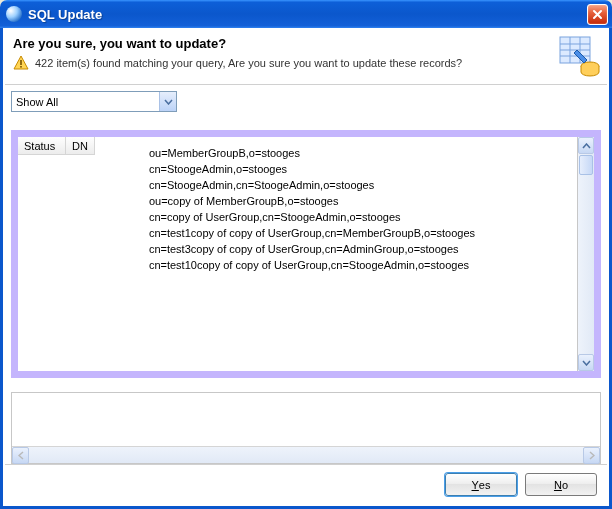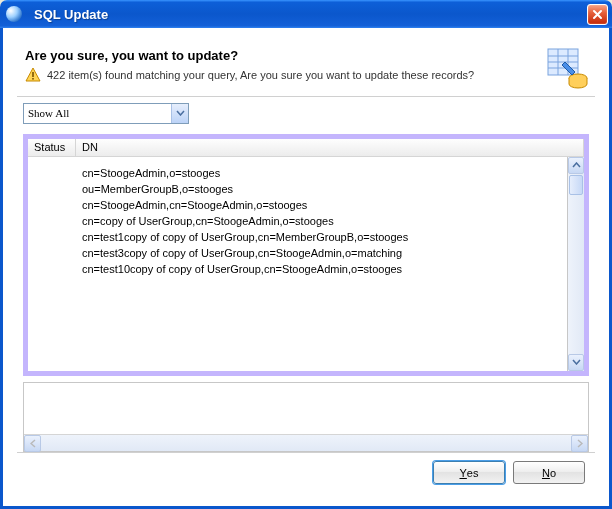--- a/index.html
+++ b/index.html
@@ -4,21 +4,21 @@
 <style>
   * { box-sizing: border-box; }
   html, body { margin: 0; padding: 0; font-family: Tahoma, Arial, sans-serif; font-size: 11px; }
   body { background: #ece9d8; width: 612px; height: 509px; overflow: hidden; }
 
   
   .titlebar {
     height: 28px;
     background: linear-gradient(to bottom, #3a95ff 0%, #0d5fd8 8%, #0b57cc 50%, #1360d8 92%, #2f82f0 100%);
     display: flex; align-items: center; padding: 0 4px 0 6px; color: #fff;
-    border-top-left-radius: 7px; border-top-right-radius: 7px; gap: 6px;
+    border-top-left-radius: 7px; border-top-right-radius: 7px;
   }
   .titlebar .app-icon {
     width: 16px; height: 16px; border-radius: 50%;
     background: radial-gradient(circle at 30% 30%, #fff, #9cd0ff 40%, #1c66c4 80%);
     margin-right: 6px;
   }
   .titlebar .title { font-weight: bold; font-size: 13px; flex: 1; text-shadow: 1px 1px 1px rgba(0,0,0,0.3); }
   .titlebar .close-btn {
     width: 21px; height: 21px; border-radius: 3px;
     background: linear-gradient(to bottom, #f7a487 0%, #e6613c 40%, #c93110 90%);
@@ -27,21 +27,21 @@
   }
   .titlebar .close-btn svg { display: block; }
 
   
   .frame {
     border-left: 3px solid #0b57cc;
     border-right: 3px solid #0b57cc;
     border-bottom: 3px solid #0b57cc;
     height: 481px;
     background: #fff;
-    padding: 14px;
+    padding: 2px;
     display: flex;
     flex-direction: column;
   }
 
   
   .header {
     background: #fff;
     padding: 6px 8px 6px 8px;
     position: relative;
     min-height: 52px;
@@ -55,35 +55,35 @@
   .divider { height: 1px; background: #d0d0d0; margin: 2px 0 6px 0; }
 
   
   .filterrow { padding: 0 6px 6px 6px; }
   .combo {
     width: 166px; height: 21px;
     border: 1px solid #7f9db9;
     background: #fff;
     display: flex; align-items: center; justify-content: space-between;
     padding: 0 0 0 4px;
-    font-size: 11px; color: #000; font-family: Liberation Serif, serif;
+    font-size: 11px; color: #000;
   }
   .combo .arrow {
     width: 17px; height: 19px;
     background: linear-gradient(to bottom, #e6eefc, #bcd3f7);
     border-left: 1px solid #a9c1e6;
     display: flex; align-items: center; justify-content: center;
   }
   .combo .arrow svg { display: block; }
 
   
   .tablewrap {
-    margin: 4px 6px; border: 5px solid #c4b5fd; background: #fff;
+    margin: 12px 6px; border: 7px solid #c4b5fd; background: #fff;
     height: 248px;
-    display: flex; flex-direction: column;
+    display: flex; flex-direction: row;
   }
   .thead {
     display: flex; height: 18px;
     background: linear-gradient(to bottom, #fefefe, #ececec);
     border-bottom: 1px solid #d5d5d5;
     font-size: 11px; color: #000;
   }
   .th {
     border-right: 1px solid #d5d5d5;
     padding: 2px 6px; display: flex; align-items: center;
@@ -220,41 +220,45 @@
 
   <div class="tablewrap">
     <div class="thead">
       <div class="th status">Status</div>
       <div class="th dn">DN</div>
     </div>
     <div class="tbody">
       <div id="rows-host">
           <div class="row">
             <div class="cell-status"></div>
+            <div class="cell-dn">ou=MemberGroupB,o=stooges</div>
+          </div>
+          <div class="row">
+            <div class="cell-status"></div>
             <div class="cell-dn">cn=StoogeAdmin,o=stooges</div>
           </div>
           <div class="row">
             <div class="cell-status"></div>
-            <div class="cell-dn">ou=MemberGroupB,o=stooges</div>
-          </div>
-          <div class="row">
-            <div class="cell-status"></div>
             <div class="cell-dn">cn=StoogeAdmin,cn=StoogeAdmin,o=stooges</div>
           </div>
           <div class="row">
             <div class="cell-status"></div>
+            <div class="cell-dn">ou=copy of MemberGroupB,o=stooges</div>
+          </div>
+          <div class="row">
+            <div class="cell-status"></div>
             <div class="cell-dn">cn=copy of UserGroup,cn=StoogeAdmin,o=stooges</div>
           </div>
           <div class="row">
             <div class="cell-status"></div>
             <div class="cell-dn">cn=test1copy of copy of UserGroup,cn=MemberGroupB,o=stooges</div>
           </div>
           <div class="row">
             <div class="cell-status"></div>
-            <div class="cell-dn">cn=test3copy of copy of UserGroup,cn=StoogeAdmin,o=matching</div>
+            <div class="cell-dn">cn=test3copy of copy of UserGroup,cn=AdminGroup,o=stooges</div>
           </div>
           <div class="row">
             <div class="cell-status"></div>
             <div class="cell-dn">cn=test10copy of copy of UserGroup,cn=StoogeAdmin,o=stooges</div>
           </div>
         </div>
       <div class="vscroll">
         <div class="btn up">
           <svg width="9" height="6" viewBox="0 0 9 6">
               <path d="M1 5 L4.5 1 L8 5" fill="none" stroke="#4a6fa0" stroke-width="1.5"></path>

